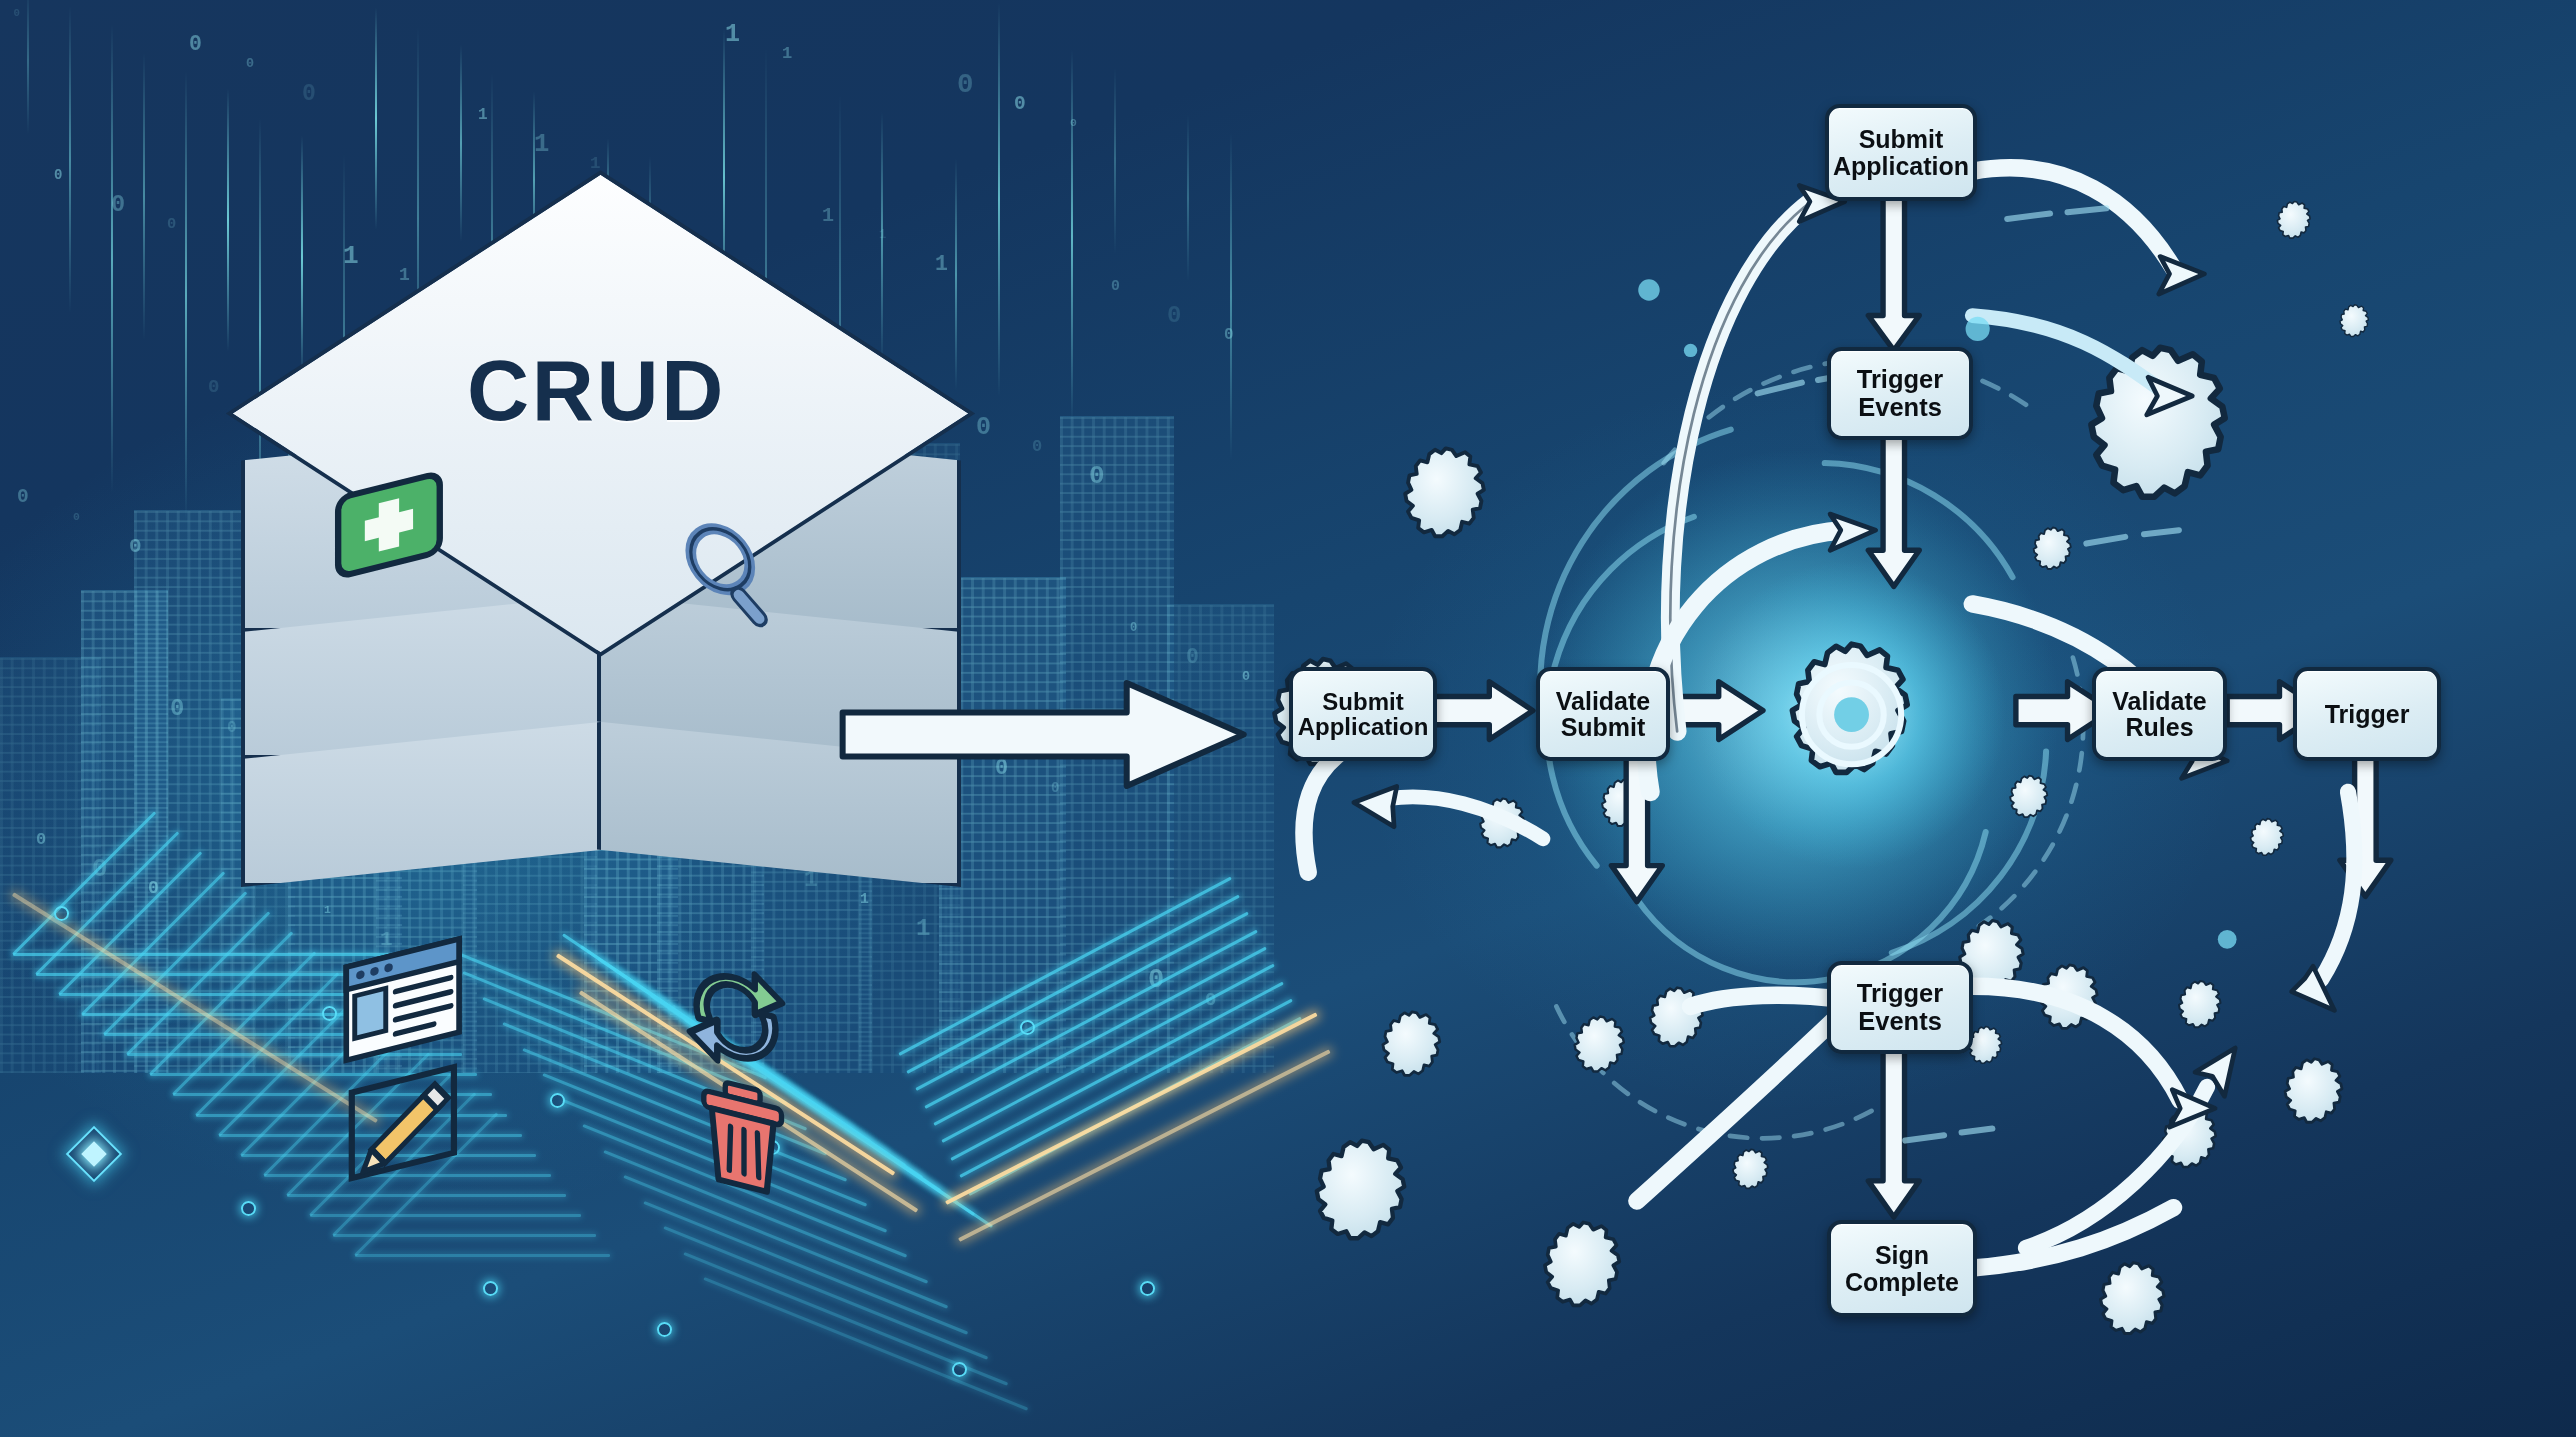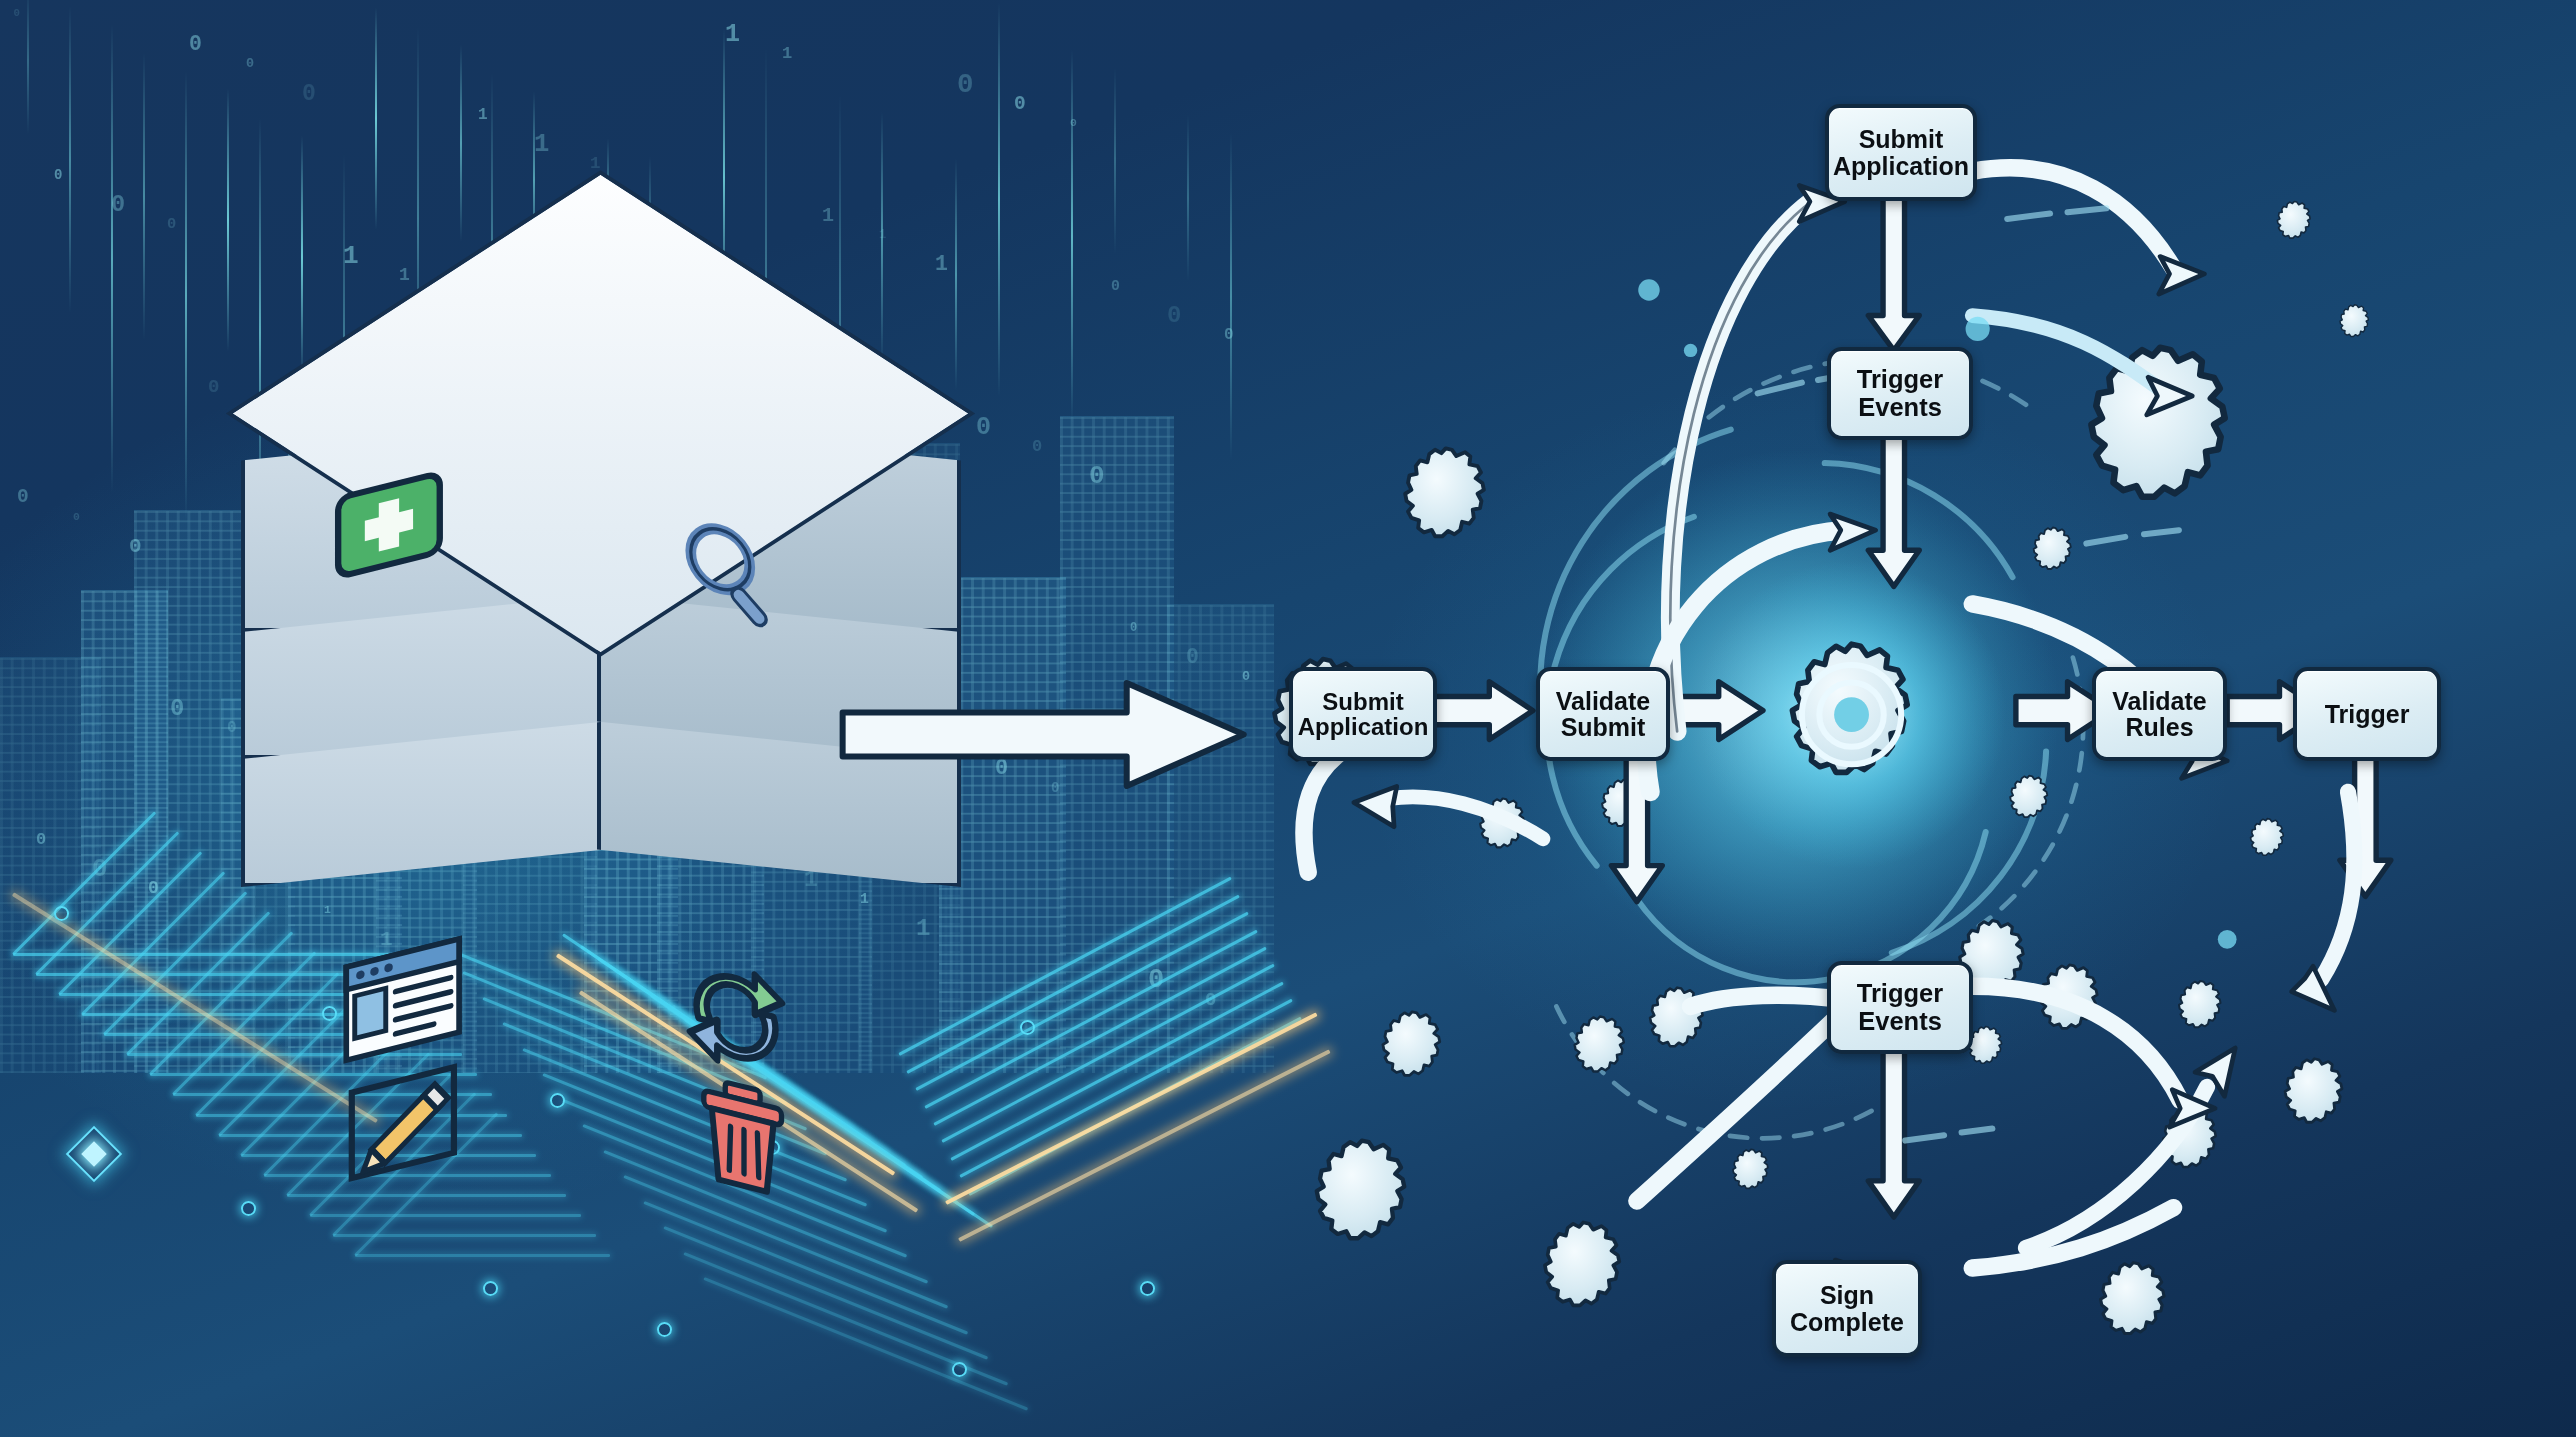--- a/index.html
+++ b/index.html
@@ -268,20 +268,21 @@
         <div class="rf"></div>
     </div>
 
     <div class="slab" style="left:20px;top:161px;">
       <div class="lf"></div>
         <div class="rf"></div>
     </div>
 
     <div class="face top-face" style="left:161px;top:-67px;"></div>
 
+    <div class="crud-title" style="top:79px;font-size:86px;text-shadow:0 2px 0 rgba(255,255,255,.7);">CRUD</div>
 
     <div class="ico" style="left:107px;top:221px;">
       <svg width="127" height="127" viewBox="0 0 100 100">
         <g transform="skewY(-14)">
           <rect x="8" y="14" width="80" height="62" rx="10" fill="#4cb169" stroke="#12293f" stroke-width="5"></rect>
           <rect x="40" y="26" width="16" height="38" fill="#f4fbf5"></rect>
           <rect x="29" y="37" width="38" height="16" fill="#f4fbf5"></rect>
         </g>
       </svg>
     </div>
@@ -544,21 +545,21 @@
     </div>
   </div>
 
   <div class="fnode" style="left:1827px;top:961px;width:138px;height:85px;font-size:25.5px;">
     <div>
       <div>Trigger</div>
       <div>Events</div>
     </div>
   </div>
 
-  <div class="fnode" style="left:1772px;top:1220px;width:142px;height:89px;font-size:25px;margin-top:40px;">
+  <div class="fnode" style="left:1827px;top:1220px;width:142px;height:89px;font-size:25px;">
     <div>
       <div>Sign</div>
       <div>Complete</div>
     </div>
   </div>
 
 </div>
 
 
 </body></html>

